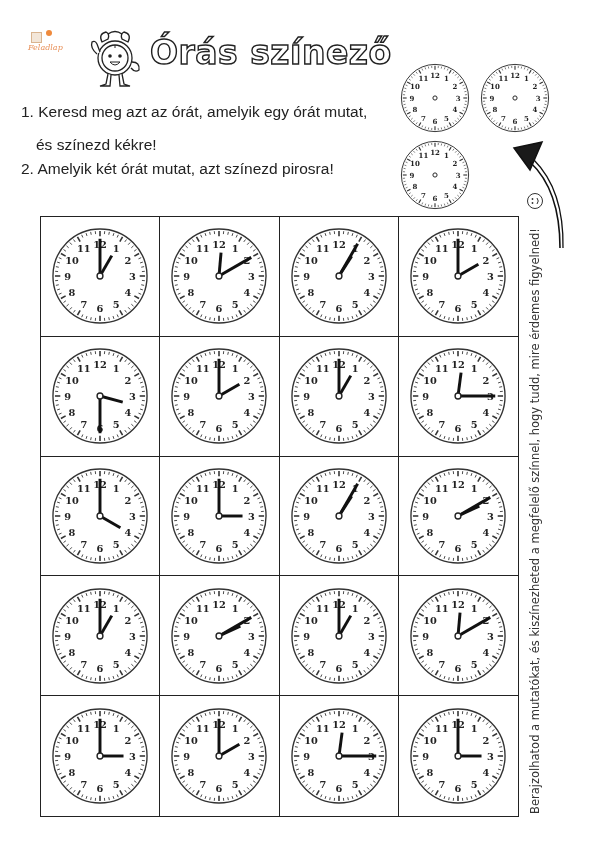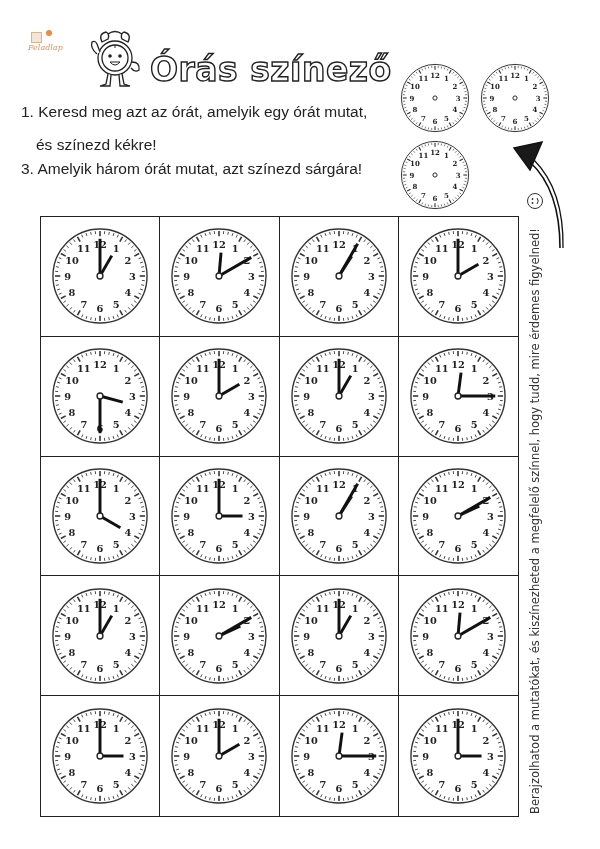--- a/index.html
+++ b/index.html
@@ -2,21 +2,21 @@
 <html><head>
 <meta charset="utf-8">
 <style>
   html, body { margin:0; padding:0; }
   body { width:600px; height:849px; background:#ffffff; position:relative; overflow:hidden; font-family:"DejaVu Sans", sans-serif; color:#1f1f1f; }
   .logo { position:absolute; left:28px; top:30px; width:32px; height:26px; }
   .logo .card { position:absolute; left:3px; top:2px; width:9px; height:9px; background:#f3e6d8; border:1px solid #d9b48f; }
   .logo .pin { position:absolute; left:18px; top:0; width:6px; height:6px; border-radius:50%; background:#ef8a3c; }
   .logo .txt { position:absolute; left:0; top:13px; font-family:"DejaVu Serif", serif; font-style:italic; font-size:8px; color:#e8915a; white-space:nowrap; }
   .mascot { position:absolute; left:86px; top:28px; width:58px; height:62px; }
-  .title { position:absolute; left:150px; top:33px; font-family:"DejaVu Sans", sans-serif; font-weight:bold; font-size:33px; color:#ffffff; -webkit-text-stroke:1.4px #222; letter-spacing:0.5px; white-space:nowrap;margin-top:17px; }
+  .title { position:absolute; left:150px; top:33px; font-family:"DejaVu Sans", sans-serif; font-weight:bold; font-size:33px; color:#ffffff; -webkit-text-stroke:1.4px #222; letter-spacing:0.5px; white-space:nowrap; }
   .instructions { position:absolute; left:21px; top:100px; width:370px; font-family:"Liberation Sans", sans-serif; font-size:15.5px; line-height:24.5px; color:#222; }
   .instructions .line { white-space:nowrap; }
   .instructions .indent { padding-left:15px;margin-top:8px; }
   .sample { position:absolute; }
   .arrow { position:absolute; left:500px; top:140px; width:70px; height:110px; }
   .grid { position:absolute; left:40px; top:216px; width:479px; height:601px; border:1.5px solid #222; box-sizing:border-box; display:grid; grid-template-columns:repeat(4,1fr); grid-template-rows:repeat(5,1fr); }
   .cell { border-right:1.5px solid #222; border-bottom:1.5px solid #222; display:flex; align-items:center; justify-content:center; }
   .cell:nth-child(4n) { border-right:none; }
   .cell:nth-last-child(-n+4) { border-bottom:none; }
   .side-note { position:absolute; left:535px; top:521px; transform:translate(-50%,-50%) rotate(-90deg); font-family:"DejaVu Sans", sans-serif; font-size:11.5px; color:#333; white-space:nowrap; }
@@ -49,21 +49,21 @@
   </g>
   <path d="M24 34 Q29 40 34 34 Z" fill="#fff" stroke="#222" stroke-width="1"></path>
   <line x1="29" y1="17" x2="29" y2="20" stroke="#222" stroke-width="1"></line>
 </svg>
 
 <div class="title">Órás színező</div>
 
 <div class="instructions">
   <div class="line">1. Keresd meg azt az órát, amelyik egy órát mutat,</div>
   <div class="line indent">és színezd kékre!</div>
-  <div class="line">3. Amelyik három órát mutat, azt színezd sárgára!</div>
+  <div class="line">2. Amelyik két órát mutat, azt színezd pirosra!</div>
 </div>
 
 <div id="samples">
     <div class="sample" style="left: 400px; top: 63px;"><svg width="70" height="70" viewBox="0 0 100 100">
         <circle cx="50" cy="50" r="48" fill="#fff" stroke="#333" stroke-width="1.4"></circle>
         <line x1="50" y1="9.5" x2="50" y2="4" stroke="#333" stroke-width="1.6"></line>
         <line x1="54.4947239205091" y1="7.235558499164249" x2="54.80830931031206" y2="4.251992813059431" stroke="#333" stroke-width="0.9"></line>
         <line x1="58.94020270516365" y1="7.939653168446355" x2="59.56393777761693" y2="5.005210366244938" stroke="#333" stroke-width="0.9"></line>
         <line x1="63.287730758122734" y1="9.1045697993084" x2="64.21478174124758" y2="6.25140025042294" stroke="#333" stroke-width="0.9"></line>
         <line x1="67.48967565225941" y1="10.717545321368164" x2="68.70988558148682" y2="7.976908948440361" stroke="#333" stroke-width="0.9"></line>

